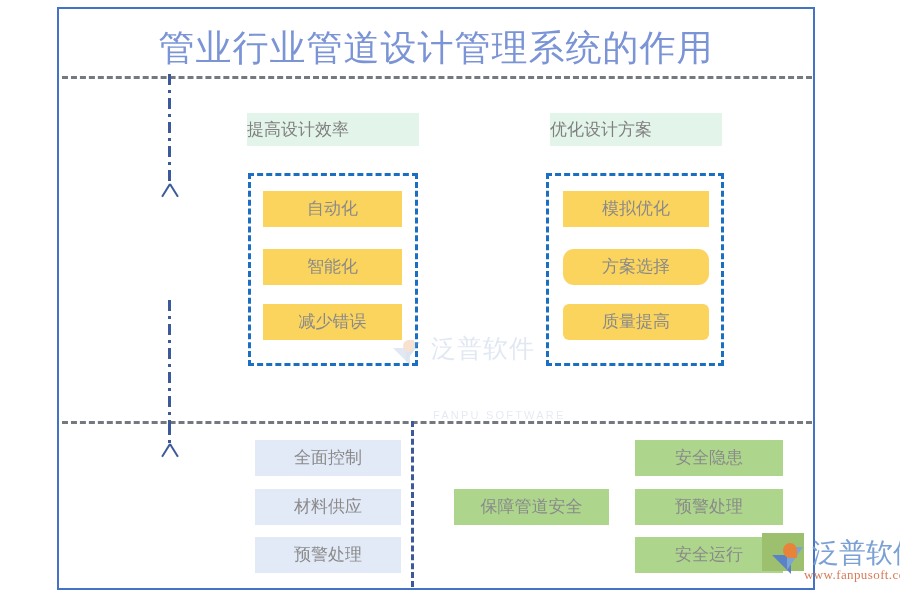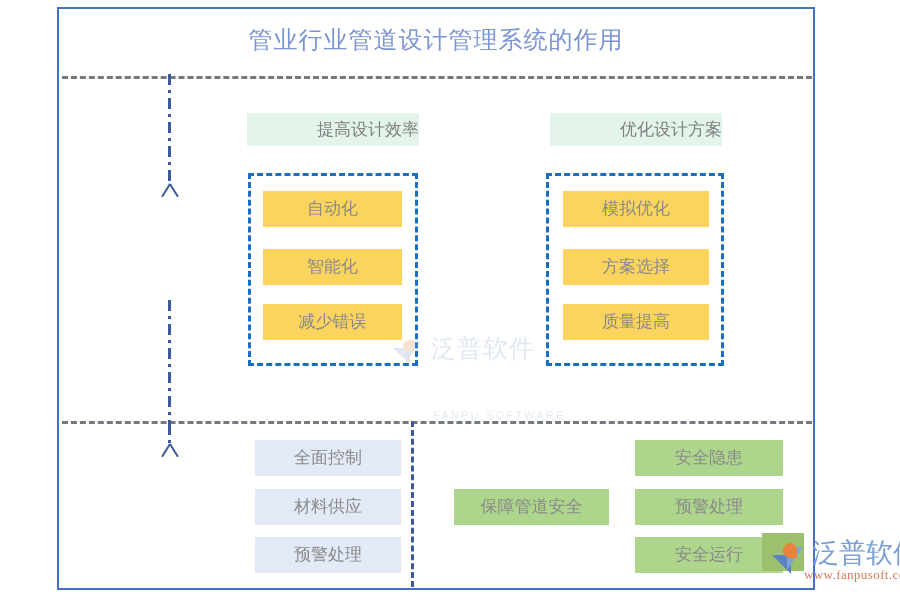--- a/index.html
+++ b/index.html
@@ -33,21 +33,21 @@
     box-sizing: border-box;
   }
 
   
   .title {
     position: absolute;
     left: 57px;
     top: 24px;
     width: 758px;
     text-align: center;
-    font-size: 24px;
+    font-size: 36px;
     letter-spacing: 1px;
     color: #7B94D6;
     font-family: "Liberation Serif", "DejaVu Serif", serif;
     white-space: nowrap;
   }
 
   
   .hdiv {
     position: absolute;
     height: 0;
@@ -102,21 +102,21 @@
   }
 
   
   .pill-mint {
     position: absolute;
     background: #E3F5EA;
     color: #808080;
     font-size: 17px;
     line-height: 33px;
     height: 33px;
-    text-align: right;
+    text-align: left;
     white-space: nowrap;
   }
   .hdr-left  { left: 247px; top: 113px; width: 172px; }
   .hdr-right { left: 550px; top: 113px; width: 172px; }
 
   
   .group-box {
     position: absolute;
     border: 3px dashed #1B6FC2;
     box-sizing: border-box;
@@ -132,22 +132,22 @@
     font-size: 17px;
     height: 36px;
     line-height: 36px;
     text-align: center;
     white-space: nowrap;
   }
   .yl-1 { left: 263px; top: 191px; width: 139px; }
   .yl-2 { left: 263px; top: 249px; width: 139px; }
   .yl-3 { left: 263px; top: 304px; width: 139px; }
   .yr-1 { left: 563px; top: 191px; width: 146px; }
-  .yr-2 { left: 563px; top: 249px; width: 146px; }
-  .yr-3 { left: 563px; top: 304px; width: 146px; }
+  .yr-2 { left: 563px; top: 249px; width: 146px; border-radius: 11px; }
+  .yr-3 { left: 563px; top: 304px; width: 146px; border-radius: 6px; }
 
   
   .chip-blue {
     position: absolute;
     background: #E3EAF7;
     color: #8A8A8A;
     font-size: 17px;
     height: 36px;
     line-height: 36px;
     text-align: center;

